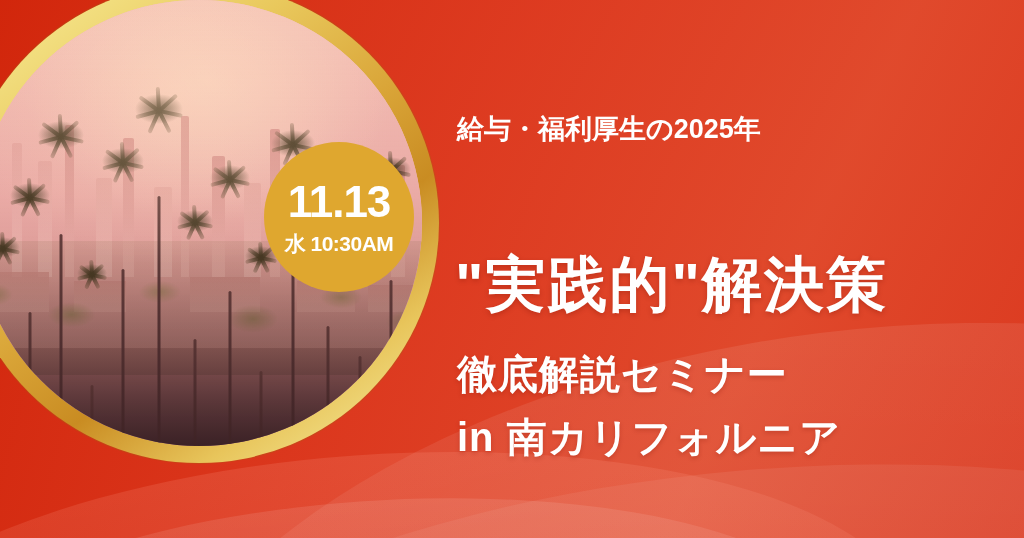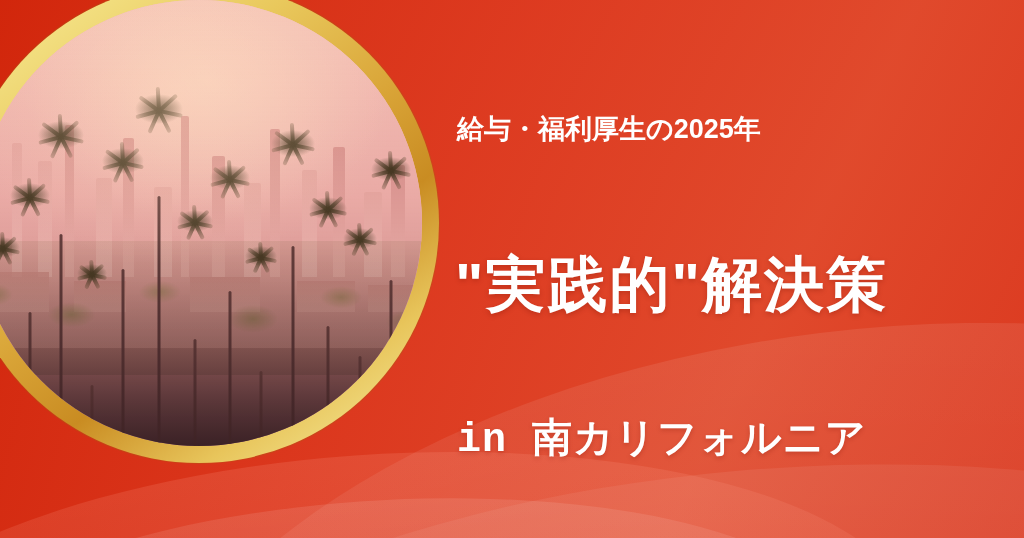--- a/index.html
+++ b/index.html
@@ -255,21 +255,21 @@
     position: absolute;
     left: 2px;
     color: #ffffff;
     font-size: 40px;
     font-weight: 700;
     letter-spacing: 1px;
     white-space: nowrap;
     text-shadow: 0 2px 4px rgba(120,20,8,.25);
   }
   .sub-1 { top: 347px; }
-  .sub-2 { top: 410px; font-family: Liberation Mono, monospace; }
+  .sub-2 { top: 410px; }
 </style>
 </head>
 <body>
 
 <div class="banner">
 
   <div class="bg-base"></div>
   <div class="bg-grad-2"></div>
   <div class="swoosh swoosh-a"></div>
   <div class="swoosh swoosh-b"></div>
@@ -461,20 +461,25 @@
                 <div class="frond" style="transform: rotate(318deg);"></div>
               </div>
             </div>
           </div>
         <div class="photo-tint"></div>
         <div class="photo-warm"></div>
       </div>
     </div>
   </div>
 
+  <div class="date-badge">
+    <span class="d-main">11.13</span>
+    <span class="d-sub">水 10:30AM</span>
+  </div>
 
   <div class="copy">
     <div class="kicker">給与・福利厚生の2025年</div>
     <div class="headline-2">"実践的"解決策</div>
+    <div class="sub-1">徹底解説セミナー</div>
     <div class="sub-2">in 南カリフォルニア</div>
   </div>
 
 </div>
 
 </body></html>

